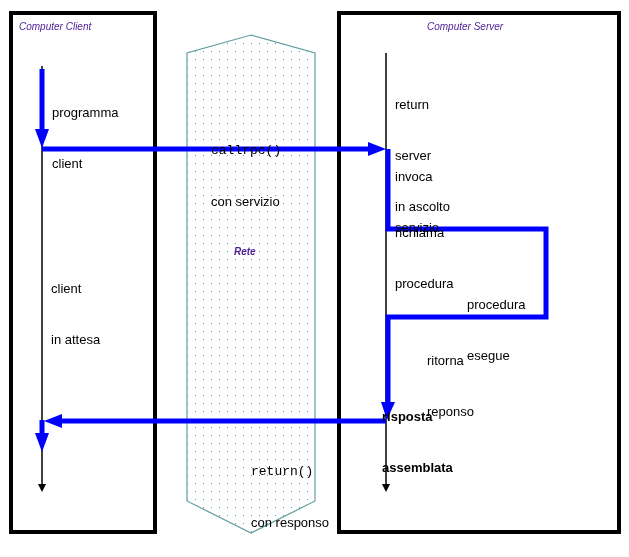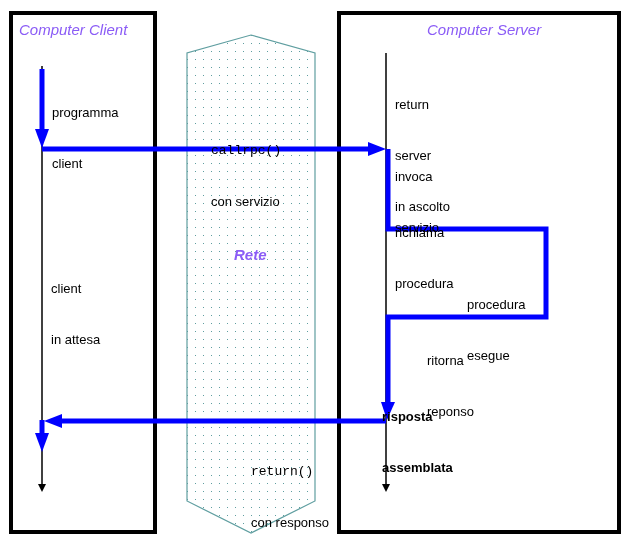--- a/index.html
+++ b/index.html
@@ -2,21 +2,21 @@
 <html><head>
 <meta charset="utf-8">
 <style>
   html, body { margin: 0; padding: 0; background: #ffffff; }
   body { width: 629px; height: 557px; position: relative; overflow: hidden;
          font-family: "Liberation Sans", sans-serif; }
   svg { position: absolute; left: 0; top: 0; }
   .lbl { position: absolute; font-family: "Liberation Sans", sans-serif;
          font-size: 13px; line-height: 17px; color: #000; white-space: pre; }
   .title { position: absolute; font-family: "Liberation Sans", sans-serif;
-           font-style: italic; font-size: 15px; color: #8b5cf6; white-space: pre; }
+           font-style: italic; font-size: 10px; color: #4c1d95; white-space: pre; }
   .mono { font-family: Liberation Mono, monospace; font-size: 13px; }
 </style>
 </head>
 <body>
 
 <svg width="629" height="557" viewBox="0 0 629 557">
   <defs>
     <pattern id="dots" x="0" y="0" width="8" height="8" patternUnits="userSpaceOnUse">
       <rect x="3" y="3" width="1" height="1" fill="#5f9ea0"></rect>
     </pattern>

